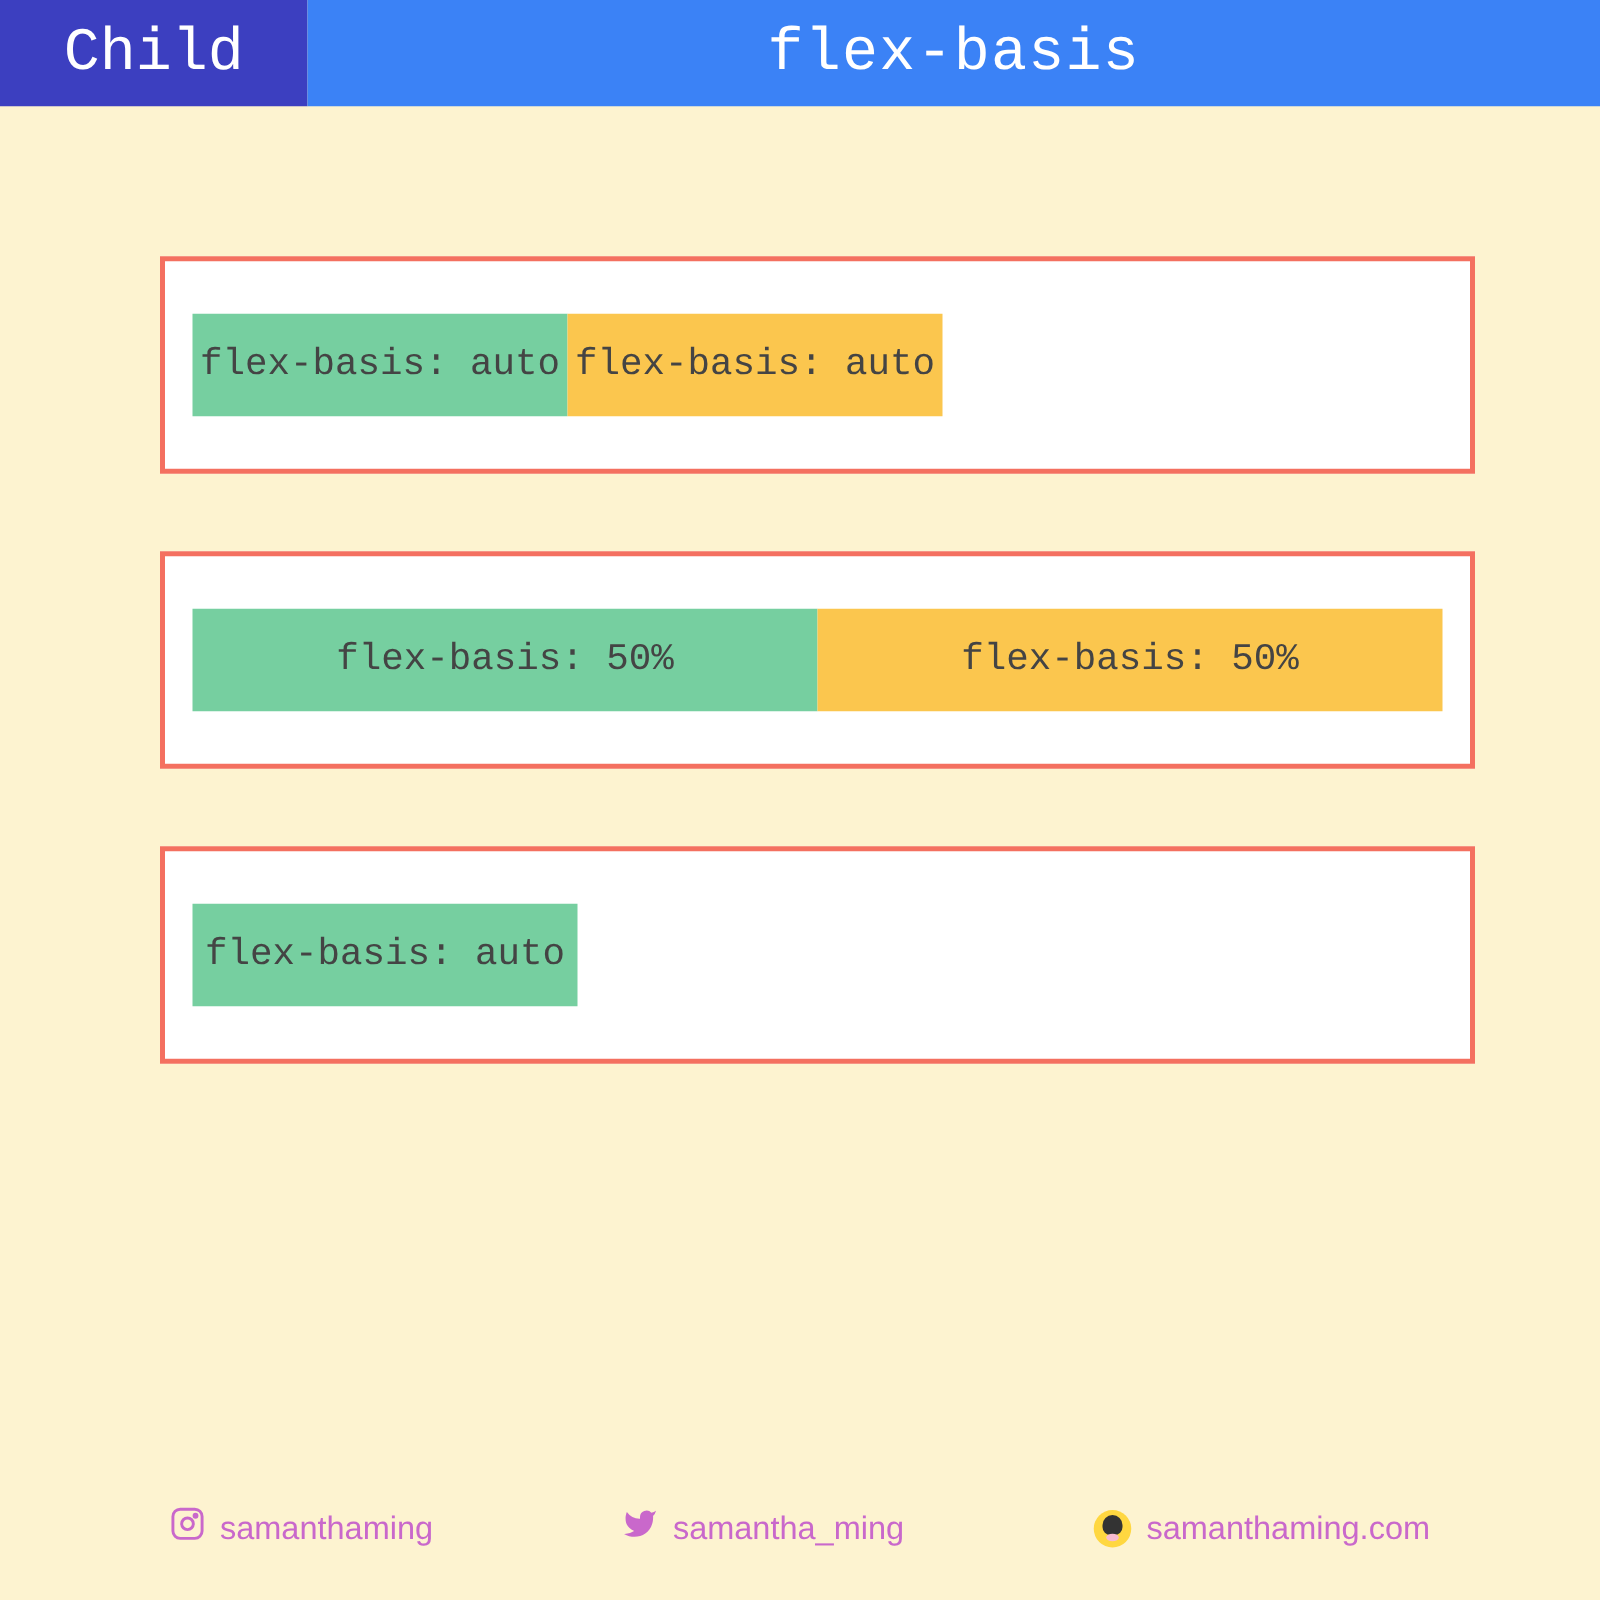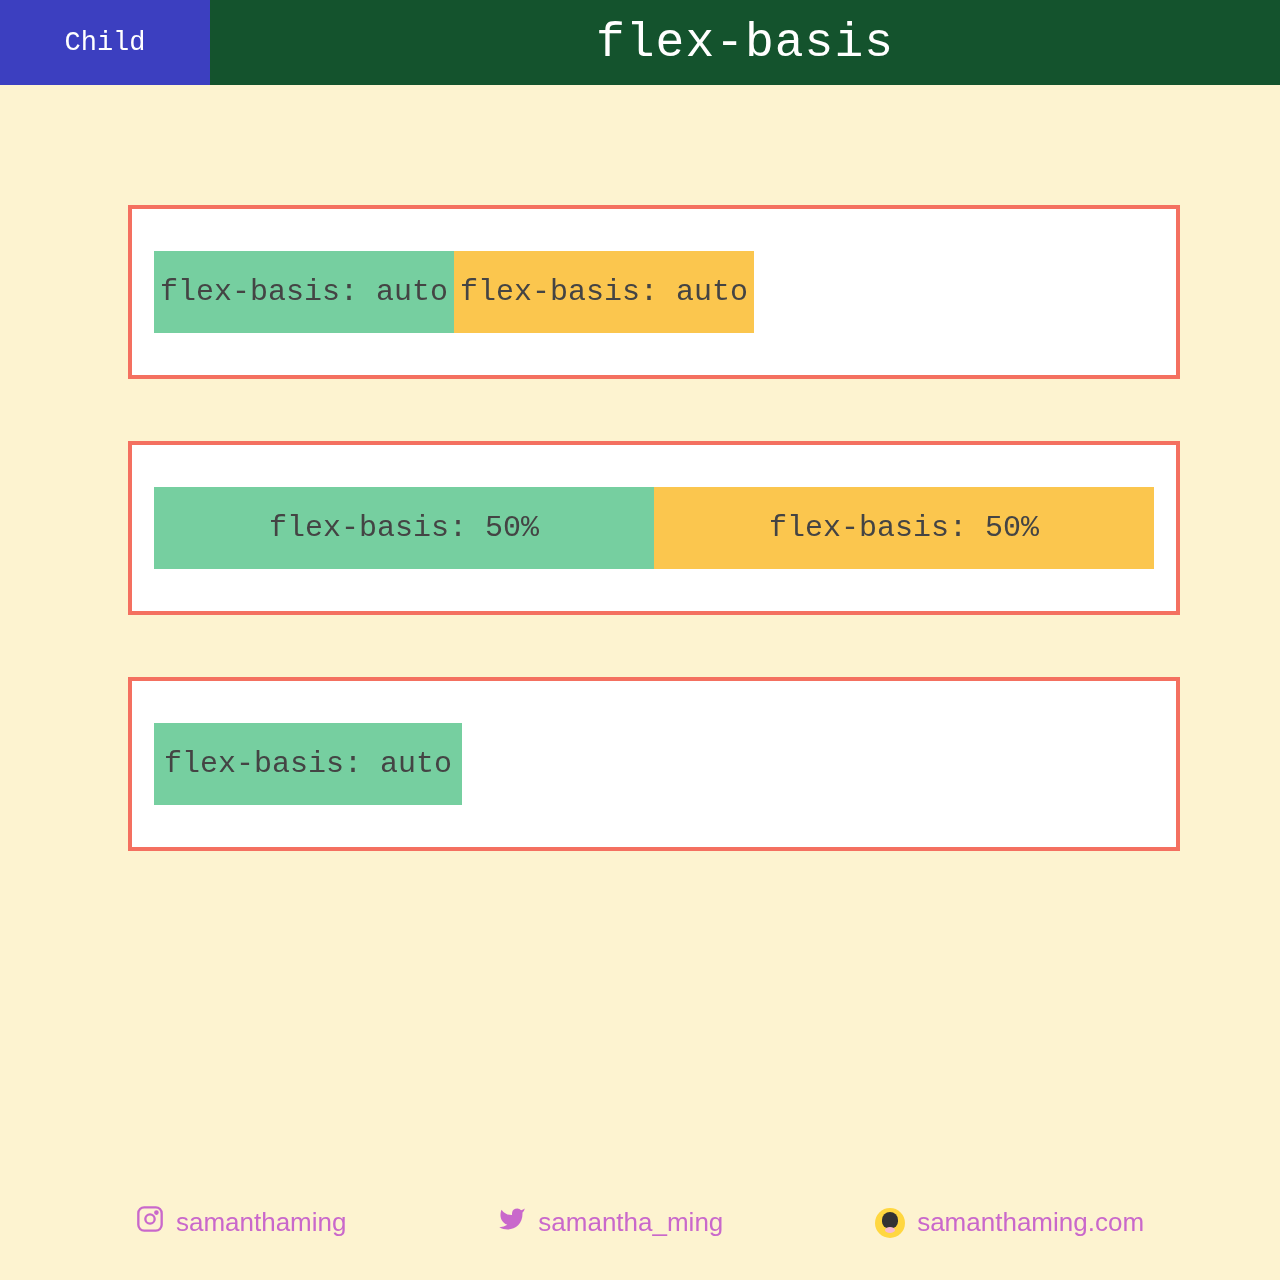--- a/index.html
+++ b/index.html
@@ -10,29 +10,29 @@
       background: #fdf3d0;
       overflow: hidden;
     }
     .header {
       display: flex;
       height: 85px;
     }
     .header-child {
       background: #3c3fc0;
       color: white;
-      font-size: 27px;
-      width: 210px;
+      font-size: 48px;
+      width: 246px;
       display: flex;
       align-items: center;
       justify-content: center;
       font-weight: 300;
     }
     .header-title {
-      background: #14532d;
+      background: #3b82f6;
       color: white;
       font-size: 48px;
       flex: 1;
       display: flex;
       align-items: center;
       justify-content: center;
       font-weight: 300;
       letter-spacing: 1px;
     }
     .content {

